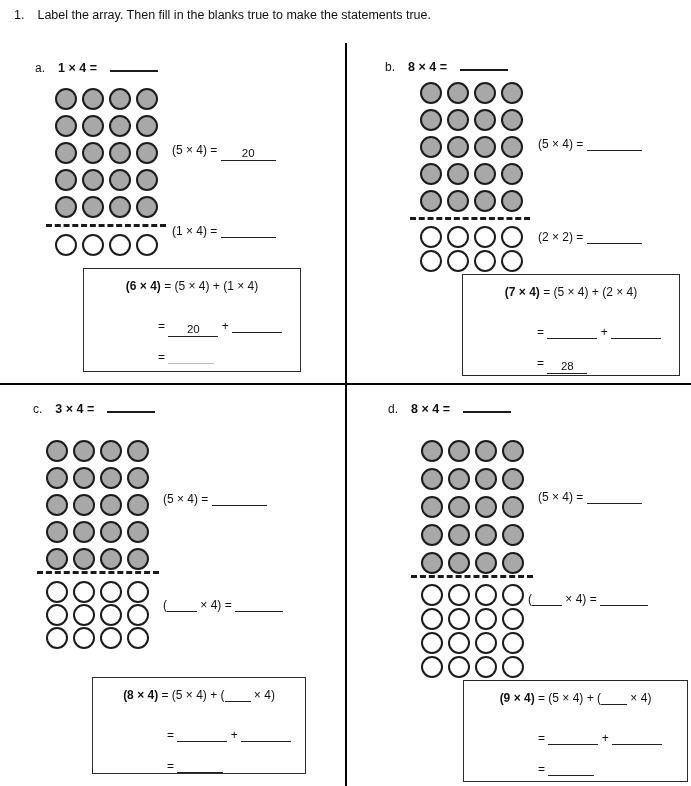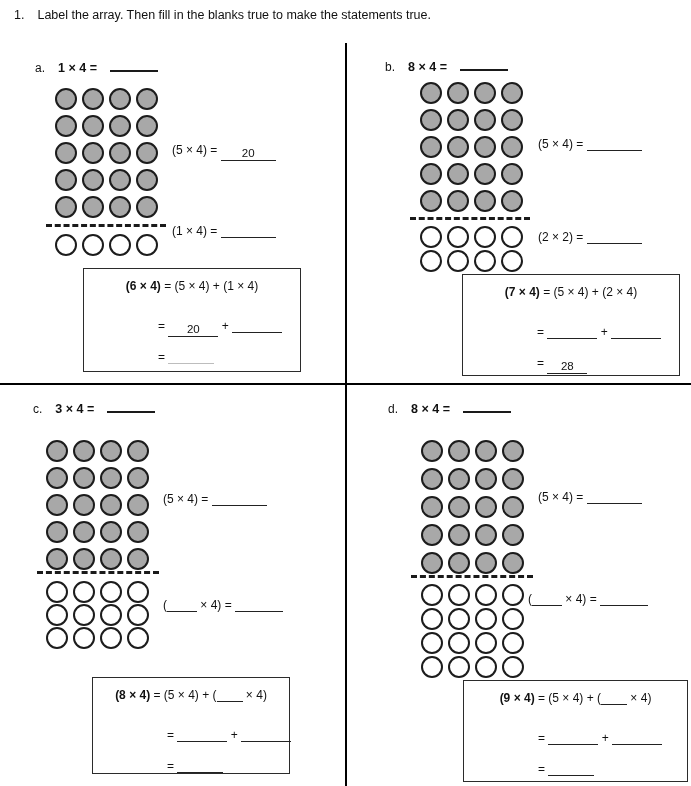--- a/index.html
+++ b/index.html
@@ -223,21 +223,21 @@
       </div>
     <div class="caption" style="left:163px;top:492px">
       <span>(5 × 4) =</span>
       <span class="blank w55"><span></span></span>
     </div>
     <div class="caption" style="left:163px;top:598px">
       <span>(</span><span class="blank w30"></span>
       <span>× 4) =</span>
       <span class="blank w48"><span></span></span>
     </div>
-    <div class="eqbox" style="left:92px;top:677px;width:198px;height:97px">
+    <div class="eqbox" style="left:92px;top:677px;width:214px;height:97px">
       <div class="l1">
         <span class="bold">(8 × 4)</span>
         <span>= (5 × 4) + (</span><span class="blank w26"></span>
         <span>× 4)</span>
       </div>
       <div class="l2">
         <span>=</span>
         <span class="blank w50"><span></span></span>
         <span>+</span>
         <span class="blank w50"><span></span></span>

